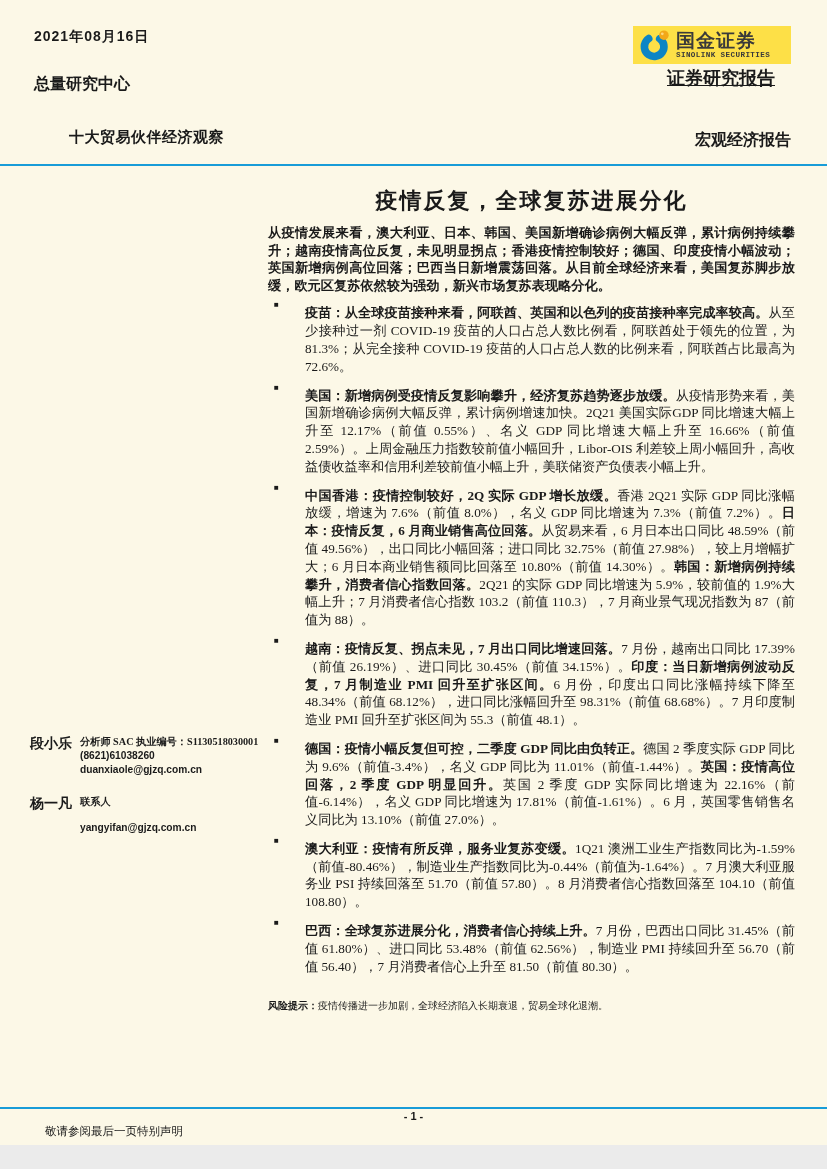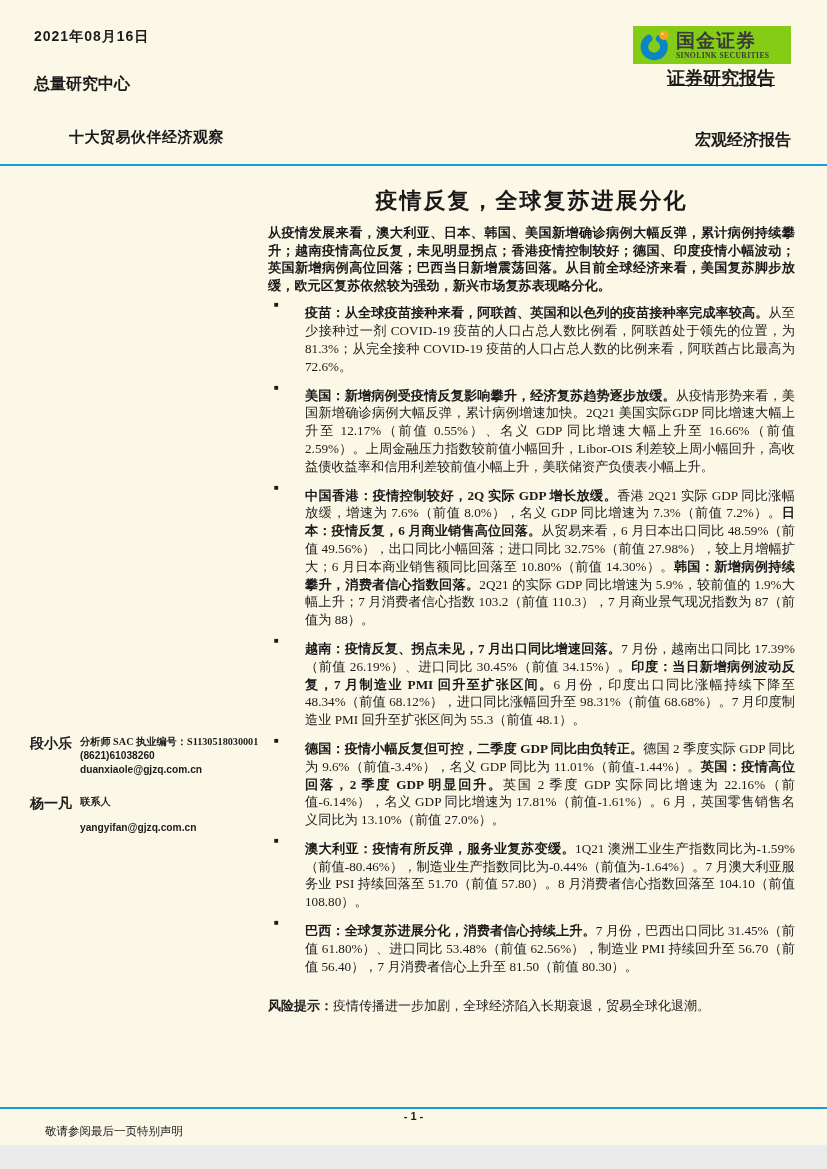--- a/index.html
+++ b/index.html
@@ -3,26 +3,26 @@
 <meta charset="utf-8">
 <style>
   html,body{margin:0;padding:0;}
   body{width:827px;height:1169px;position:relative;background:#fcf8e7;
        font-family:"Liberation Serif", serif;color:#1a1a1a;overflow:hidden;}
 
   
   .date{position:absolute;left:34px;top:28px;font-family:"Liberation Sans",sans-serif;
         font-weight:bold;font-size:14px;letter-spacing:1px;}
   .dept{position:absolute;left:34px;top:74px;font-size:16px;font-weight:bold;text-align:center;}
-  .logo-box{position:absolute;left:633px;top:26px;width:158px;height:38px;background:#84cc16;
+  .logo-box{position:absolute;left:633px;top:26px;width:158px;height:38px;background:#fde047;
             display:flex;align-items:center;padding-left:5px;box-sizing:border-box;}
   .logo-mark{width:34px;height:34px;flex:0 0 auto;}
   .logo-words{margin-left:4px;line-height:1;}
   .logo-cn{font-family:"Liberation Sans",sans-serif;font-weight:bold;font-size:19px;color:#3a3a3a;letter-spacing:1px;}
-  .logo-en{font-family:Liberation Serif, serif;font-weight:bold;font-size:7.6px;color:#3a3a3a;letter-spacing:.4px;margin-top:2px;}
+  .logo-en{font-family:Liberation Mono, monospace;font-weight:bold;font-size:7.6px;color:#3a3a3a;letter-spacing:.4px;margin-top:2px;}
   .report-label{position:absolute;right:52px;top:66px;font-size:18px;font-weight:bold;text-decoration:underline;}
   .doc-title{position:absolute;left:34px;top:128px;font-family:"Liberation Sans",sans-serif;
              font-weight:bold;font-size:15px;letter-spacing:.5px;margin-left:35px;}
   .doc-type{position:absolute;right:36px;top:130px;font-size:16px;font-weight:bold;}
   .rule{position:absolute;left:0;width:827px;height:2px;}
   .rule-top{top:164px;}
   .rule-bottom{top:1107px;}
 
   
   .analysts{position:absolute;left:30px;top:735px;width:230px;}
@@ -34,21 +34,21 @@
 
   
   .article{position:absolute;left:268px;top:186px;width:527px;}
   .headline{text-align:center;font-size:22px;font-weight:bold;letter-spacing:2px;margin:0 0 8px 0;}
   .intro{font-size:13.2px;line-height:17.6px;font-weight:bold;text-align:justify;margin:0 0 2px 0;}
   .bullets{list-style:none;margin:0;padding:0;}
   .bullet{display:flex;margin:0 0 3px 0;}
   .bullet-marker{flex:0 0 37px;font-size:8px;padding-top:4px;padding-left:6px;box-sizing:border-box;}
   .bullet-text{flex:1;font-size:13.2px;line-height:17.8px;text-align:justify;margin-top:8px;}
   .seg-bold{font-weight:bold;}
-  .risk{margin-top:22px;font-size:13px;line-height:17.8px;}
+  .risk{margin-top:22px;font-size:10px;line-height:17.8px;}
   .risk-label{font-weight:bold;}
 
   
   .page-num{position:absolute;top:1110px;left:0;width:827px;text-align:center;
             font-family:"Liberation Sans",sans-serif;font-weight:bold;font-size:11px;}
   .disclaimer{position:absolute;left:45px;top:1124px;font-size:11.5px;}
   .gray-strip{position:absolute;left:0;bottom:0;width:827px;height:24px;background:#ebebeb;}
 </style>
 </head>
 <body>

